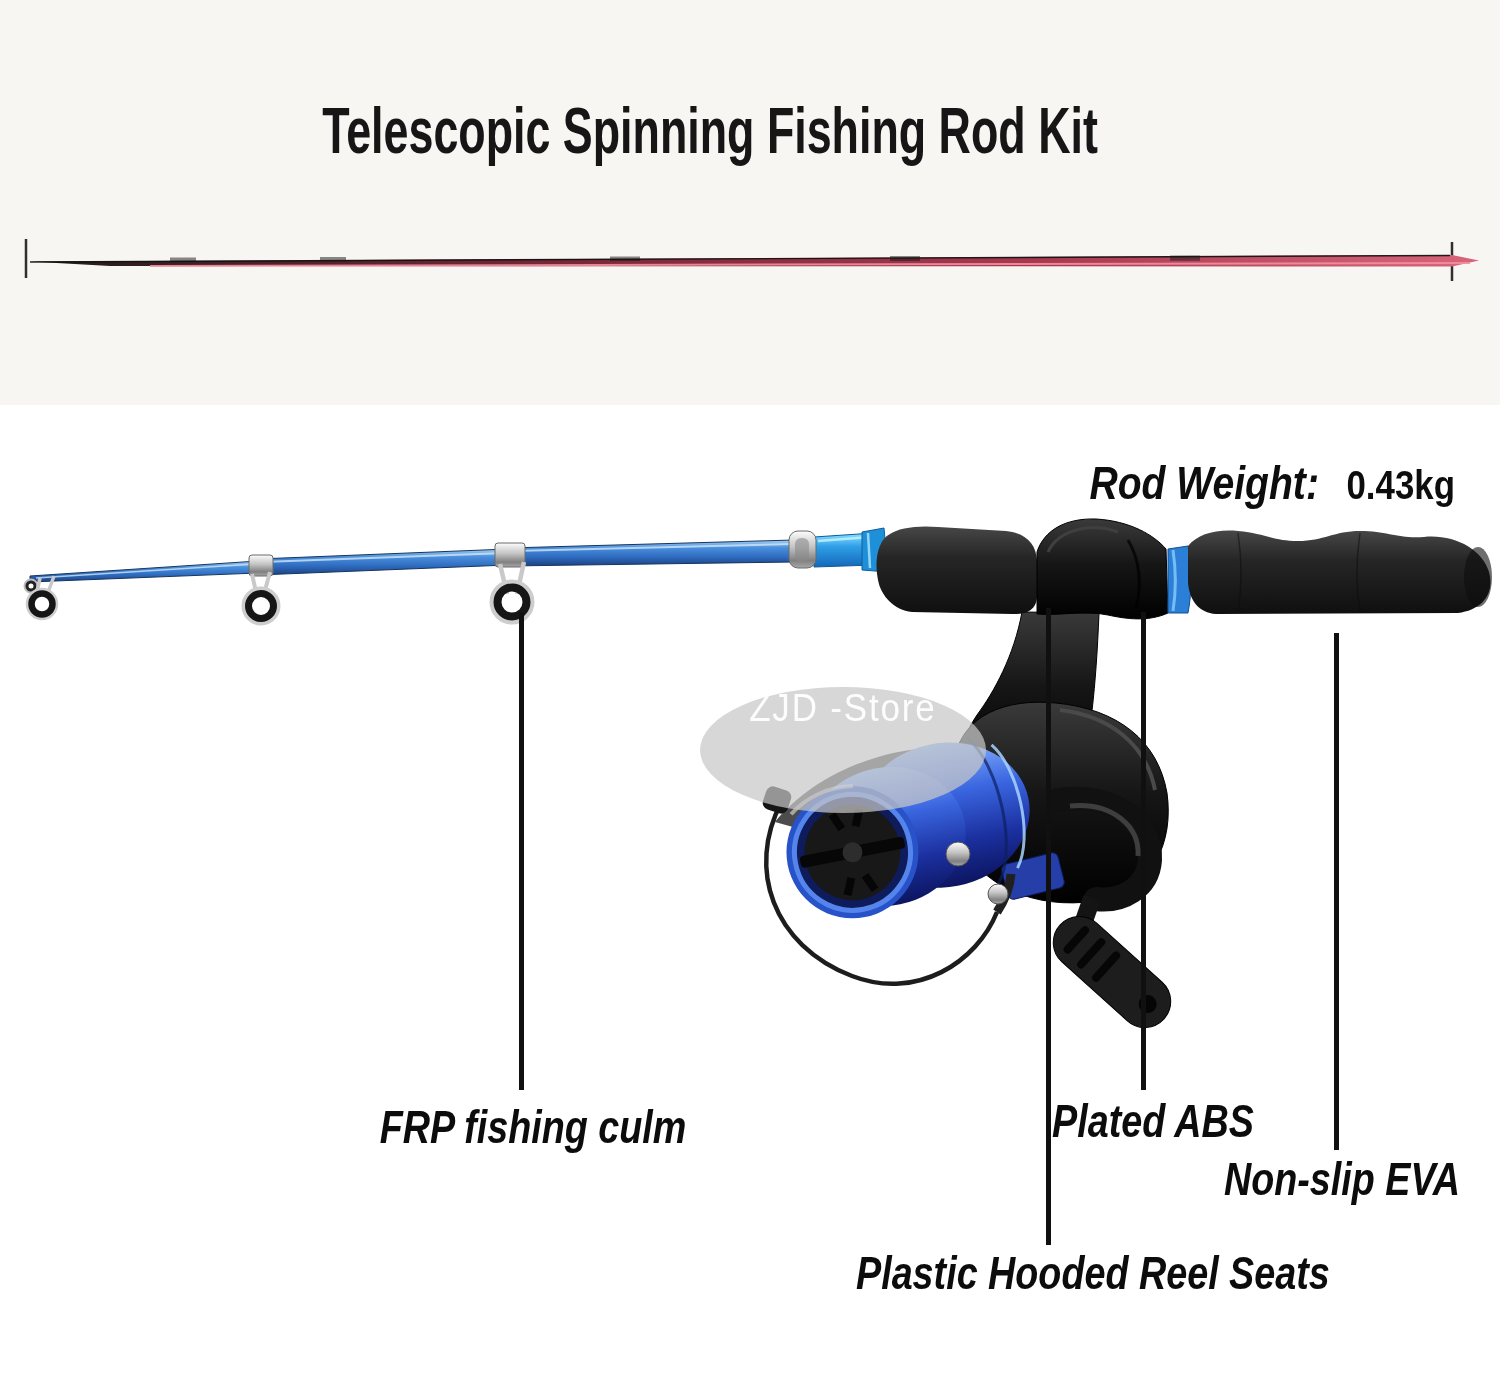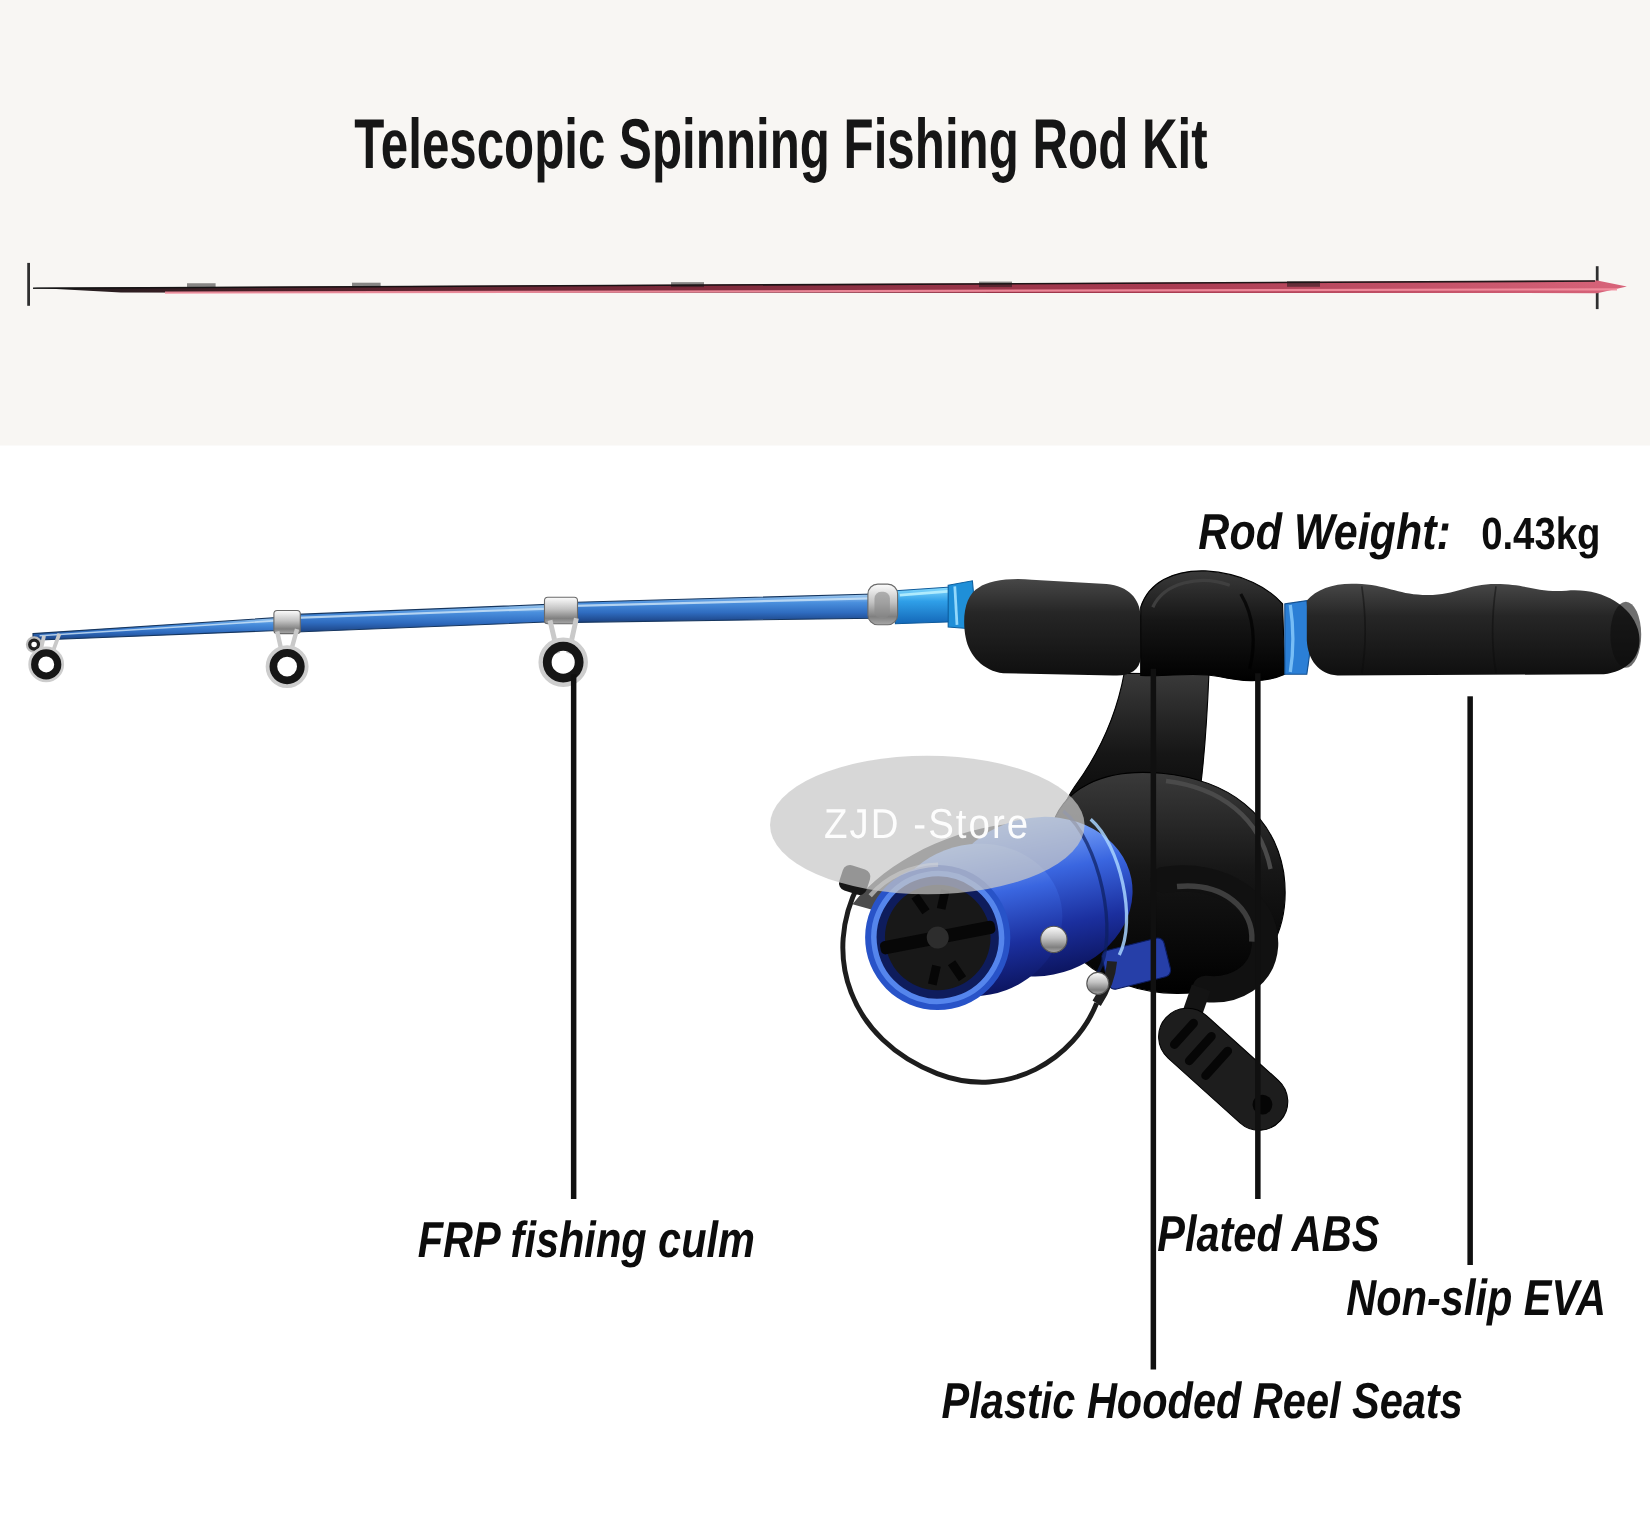--- a/index.html
+++ b/index.html
@@ -31,21 +31,21 @@
   .weight{
     position:absolute;left:955px;top:456px;width:500px;text-align:right;
     transform:scaleX(0.85);transform-origin:100% 50%;
     white-space:nowrap;z-index:3;color:#0d0d0d;
   }
   .weight .wlabel{font-style:italic;font-weight:700;font-size:46px;}
   .weight .wvalue{font-weight:700;font-size:41px;margin-left:28px;}
   .watermark{
     position:absolute;left:700px;top:687px;width:286px;height:126px;
     border-radius:50%;background:rgba(199,199,199,0.72);
-    display:flex;align-items:center;justify-content:center;z-index:3;
+    display:flex;align-items:flex-start;justify-content:center;z-index:3;
   }
   .watermark span{
     font-size:38px;color:rgba(255,255,255,0.95);letter-spacing:2px;
     transform:scaleX(0.92);white-space:nowrap;
   }
   .pline{position:absolute;width:5px;background:#101010;z-index:4;}
   .pl-frp{left:519px;top:613px;height:477px;}
   .pl-seats{left:1046px;top:608px;height:637px;}
   .pl-abs{left:1141px;top:612px;height:478px;}
   .pl-eva{left:1334px;top:633px;height:517px;}

